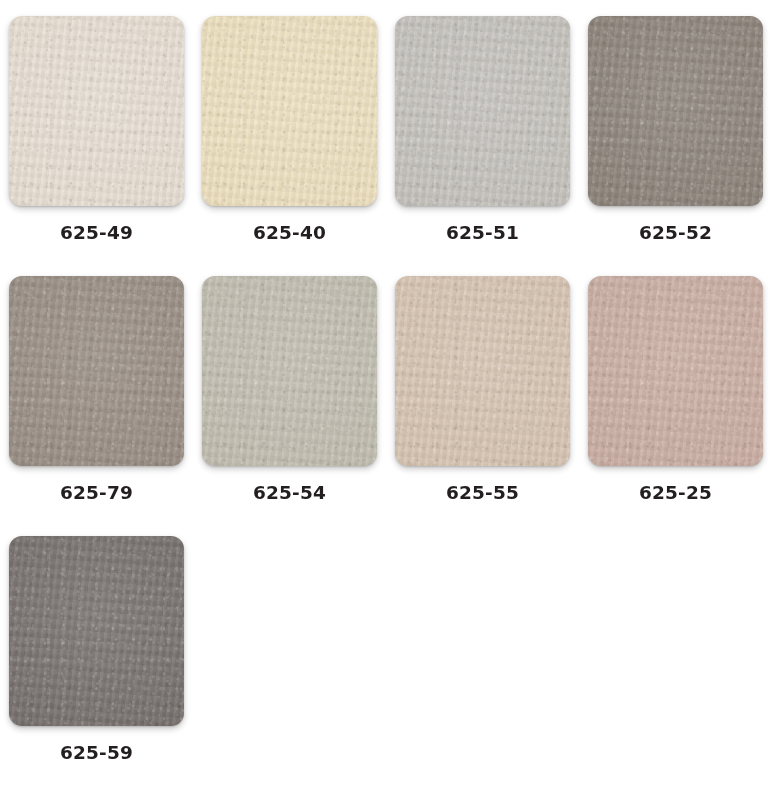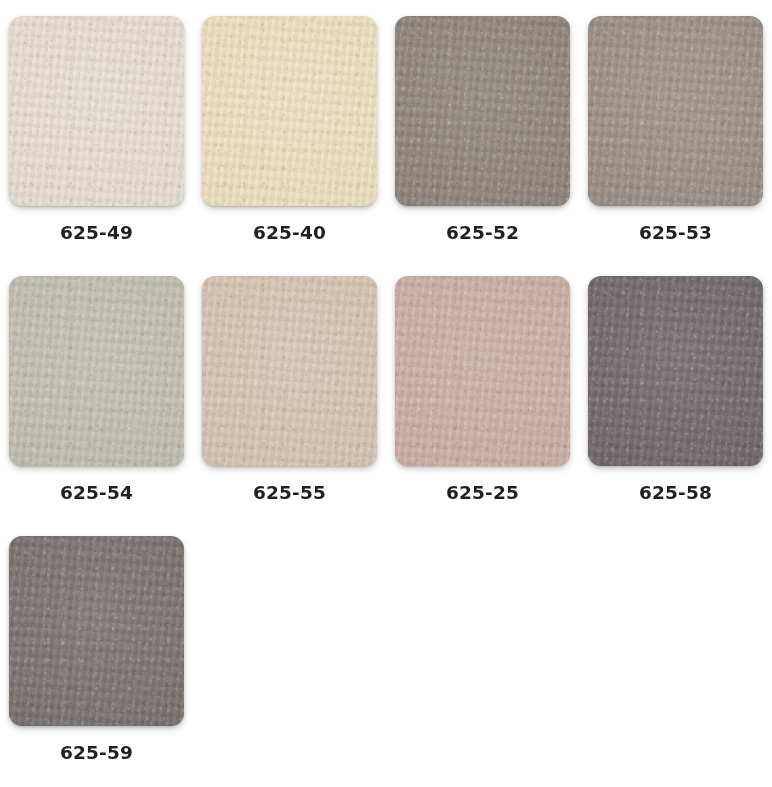--- a/index.html
+++ b/index.html
@@ -107,40 +107,40 @@
 <div class="palette-grid">
     <div class="swatch-cell">
       <div class="swatch-chip" style="background-color: rgb(231, 222, 210);"></div>
       <div class="swatch-label">625-49</div>
     </div>
     <div class="swatch-cell">
       <div class="swatch-chip" style="background-color: rgb(237, 224, 191);"></div>
       <div class="swatch-label">625-40</div>
     </div>
     <div class="swatch-cell">
+      <div class="swatch-chip" style="background-color: rgb(197, 194, 189);"></div>
+      <div class="swatch-label">625-51</div>
+    </div>
+    <div class="swatch-cell">
       <div class="swatch-chip" style="background-color: rgb(141, 132, 123);"></div>
       <div class="swatch-label">625-52</div>
     </div>
     <div class="swatch-cell">
       <div class="swatch-chip" style="background-color: rgb(153, 142, 132);"></div>
-      <div class="swatch-label">625-53</div>
+      <div class="swatch-label">625-79</div>
     </div>
     <div class="swatch-cell">
       <div class="swatch-chip" style="background-color: rgb(193, 189, 176);"></div>
       <div class="swatch-label">625-54</div>
     </div>
     <div class="swatch-cell">
       <div class="swatch-chip" style="background-color: rgb(215, 196, 178);"></div>
       <div class="swatch-label">625-55</div>
     </div>
     <div class="swatch-cell">
       <div class="swatch-chip" style="background-color: rgb(202, 174, 163);"></div>
       <div class="swatch-label">625-25</div>
     </div>
     <div class="swatch-cell">
-      <div class="swatch-chip" style="background-color: rgb(111, 102, 106);"></div>
-      <div class="swatch-label">625-58</div>
-    </div>
-    <div class="swatch-cell">
       <div class="swatch-chip" style="background-color: rgb(119, 113, 110);"></div>
       <div class="swatch-label">625-59</div>
     </div>
   </div>
 
 </body></html>

